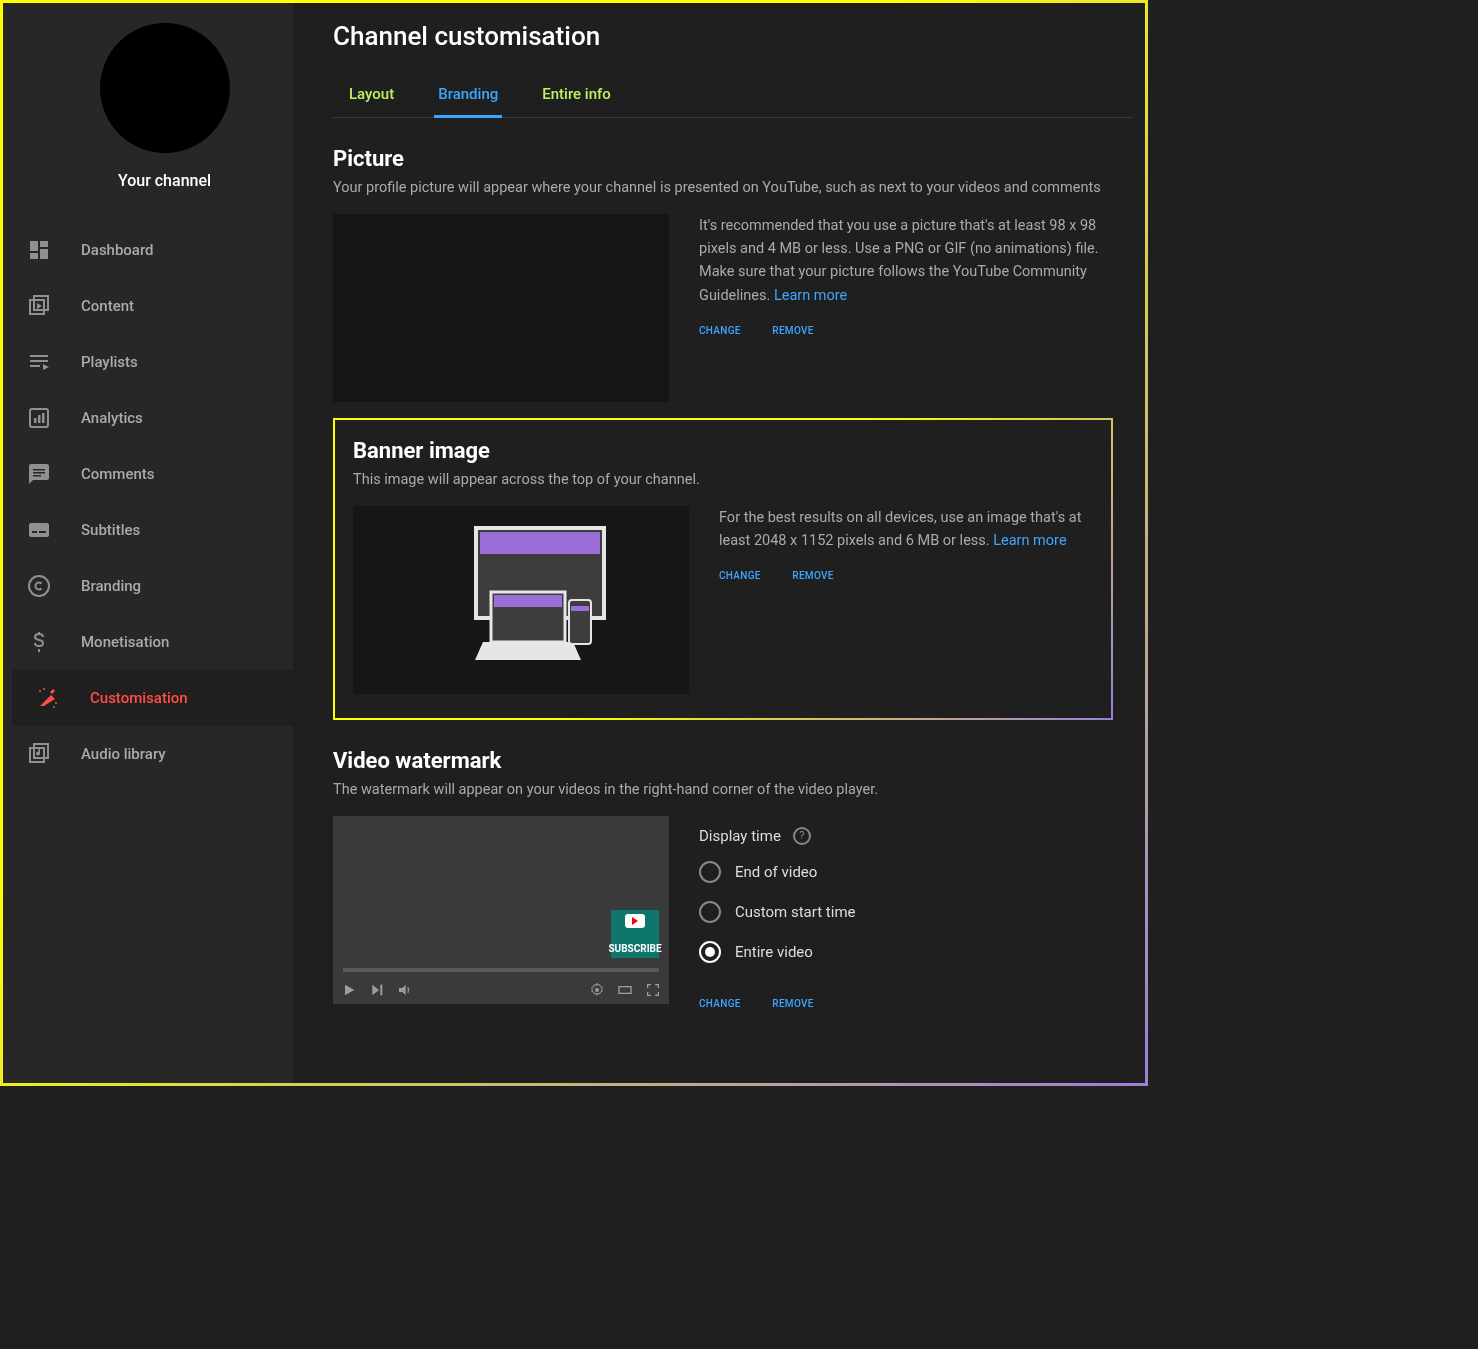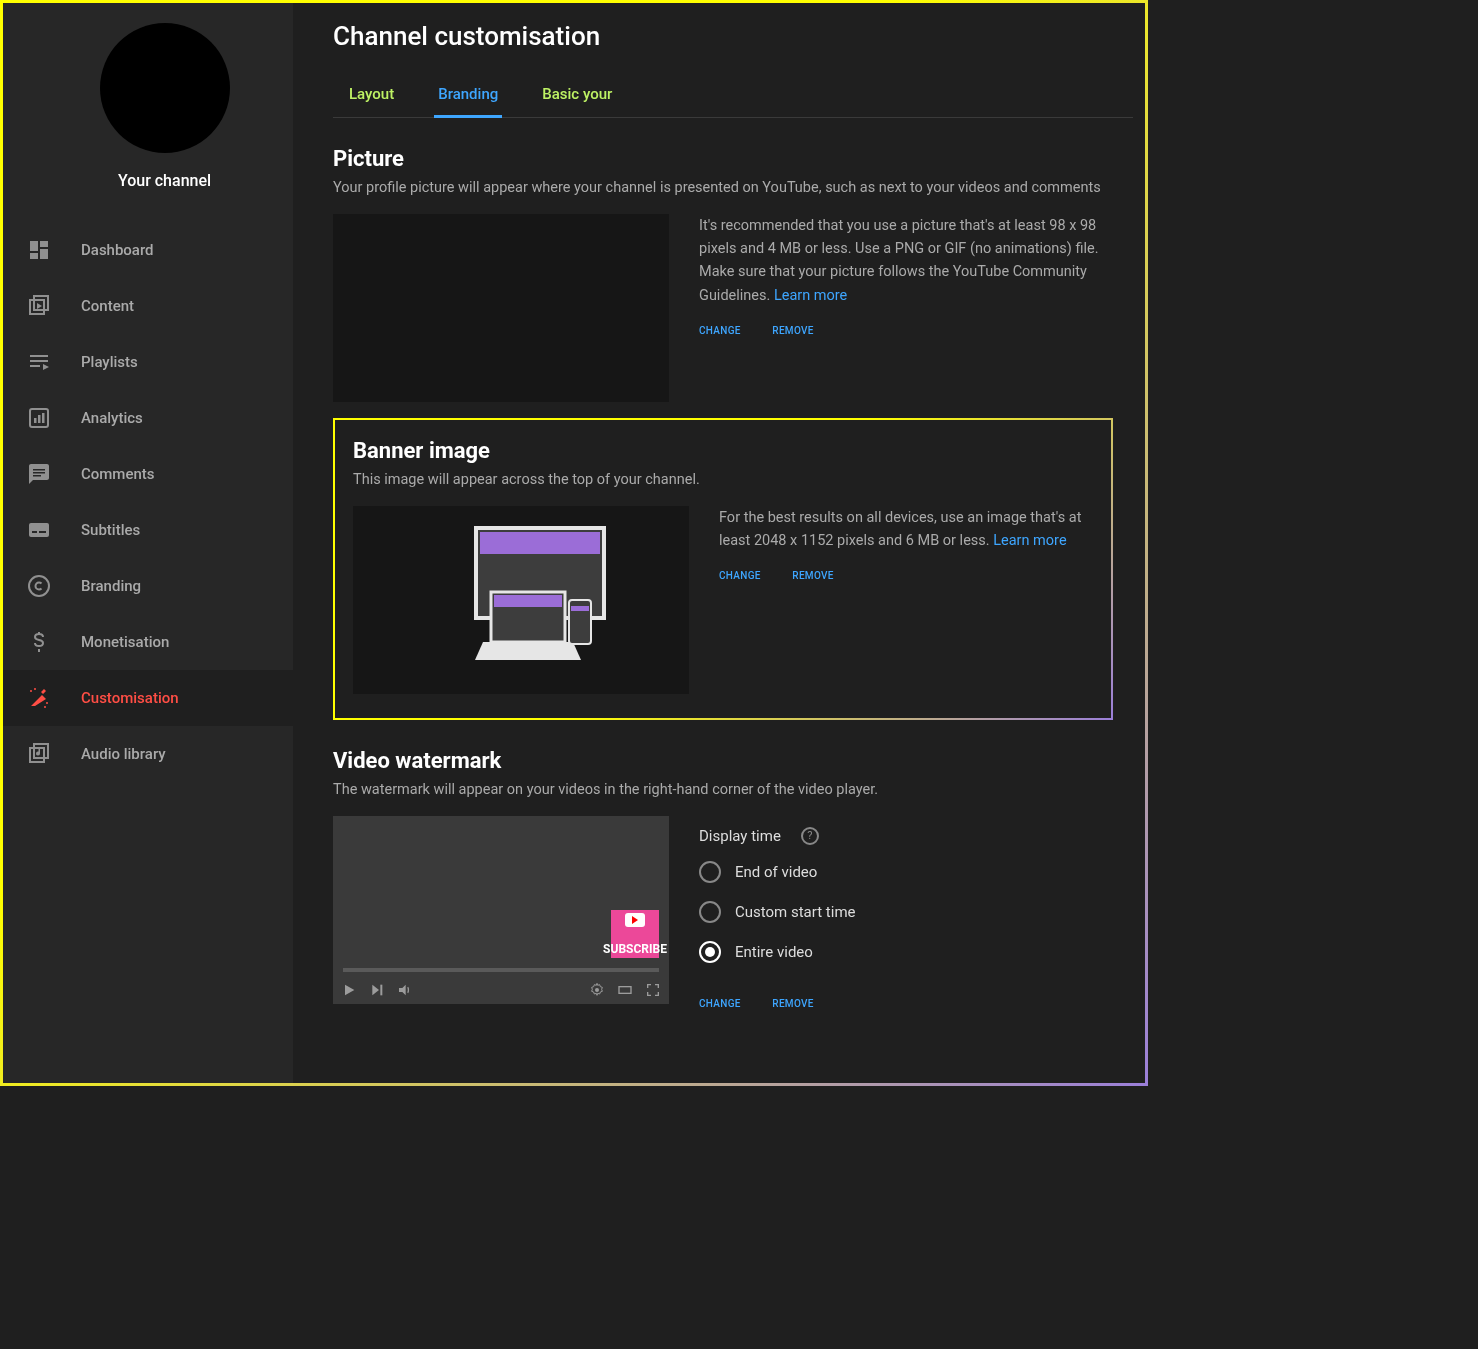--- a/index.html
+++ b/index.html
@@ -49,20 +49,21 @@
       display: flex;
       align-items: center;
       padding: 0 24px;
       height: 56px;
       cursor: pointer;
       color: #aaa;
     }
     .nav-item.active {
       background: #1f1f1f;
       color: #ff4e45;
+      margin-left: 9px;
     }
     .nav-item .icon {
       width: 24px;
       height: 24px;
       margin-right: 30px;
       fill: #909090;
       flex-shrink: 0;
     }
     .nav-item.active .icon { fill: #ff4e45; }
     .nav-item .label { font-size: 15px; font-weight: 500; }
@@ -164,27 +165,27 @@
       background: #3a3a3a;
       position: relative;
       flex-shrink: 0;
     }
     .subscribe-badge {
       position: absolute;
       right: 10px;
       bottom: 46px;
       width: 48px;
       height: 48px;
-      background: #ec4899;
+      background: #0f766e;
       display: flex;
       flex-direction: column;
       align-items: center;
       justify-content: center;
       color: #fff;
-      font-size: 12px;
+      font-size: 10px;
       font-weight: 700;
       gap: 12px;
     }
     .subscribe-badge .yt-play {
       width: 20px; height: 14px; background: #fff; border-radius: 3px;
       display:flex; align-items:center; justify-content:center; margin-bottom:3px;
     }
     .subscribe-badge .yt-play::after{
       content:''; border-left:6px solid #ff0000; border-top:4px solid transparent; border-bottom:4px solid transparent;
     }
@@ -199,21 +200,21 @@
       left: 8px; right: 8px; bottom: 6px;
       display: flex;
       align-items: center;
       justify-content: space-between;
       fill: #9c9c9c;
     }
     .ctrl-left, .ctrl-right { display:flex; gap:12px; align-items:center; }
     .ctrl-icon { width:16px; height:16px; }
     
     .radio-group { margin-top: 8px; }
-    .radio-heading { font-size: 15px; color:#ddd; margin-bottom:12px; display:flex; align-items:center; gap:20px; }
+    .radio-heading { font-size: 15px; color:#ddd; margin-bottom:12px; display:flex; align-items:center; gap:12px; }
     .help-circle {
       width:18px; height:18px; border:2px solid #888; border-radius:50%;
       display:inline-flex; align-items:center; justify-content:center;
       font-size:11px; color:#888;
     }
     .radio-row { display:flex; align-items:center; gap:14px; margin-bottom:16px; cursor:pointer; }
     .radio-outer {
       width:22px; height:22px; border:2px solid #888; border-radius:50%;
       display:flex; align-items:center; justify-content:center;
     }
@@ -321,21 +322,21 @@
       </li>
     </ul>
   </aside>
 
   <main class="main">
     <h1 class="page-title">Channel customisation</h1>
 
     <div class="tabs">
       <div class="tab">Layout</div>
       <div class="tab active">Branding</div>
-      <div class="tab">Basic your</div>
+      <div class="tab">Entire info</div>
     </div>
 
     <div class="section">
       <div class="section-title">Picture</div>
       <div class="section-desc">Your profile picture will appear where your channel is presented on YouTube, such as next to your videos and comments</div>
       <div class="section-row">
         <div class="thumb"></div>
         <div class="section-info">
           <span>It's recommended that you use a picture that's at least 98 x 98 pixels and 4 MB or less. Use a PNG or GIF (no animations) file. Make sure that your picture follows the YouTube Community Guidelines. </span><span class="link">Learn more</span>
           <div>

